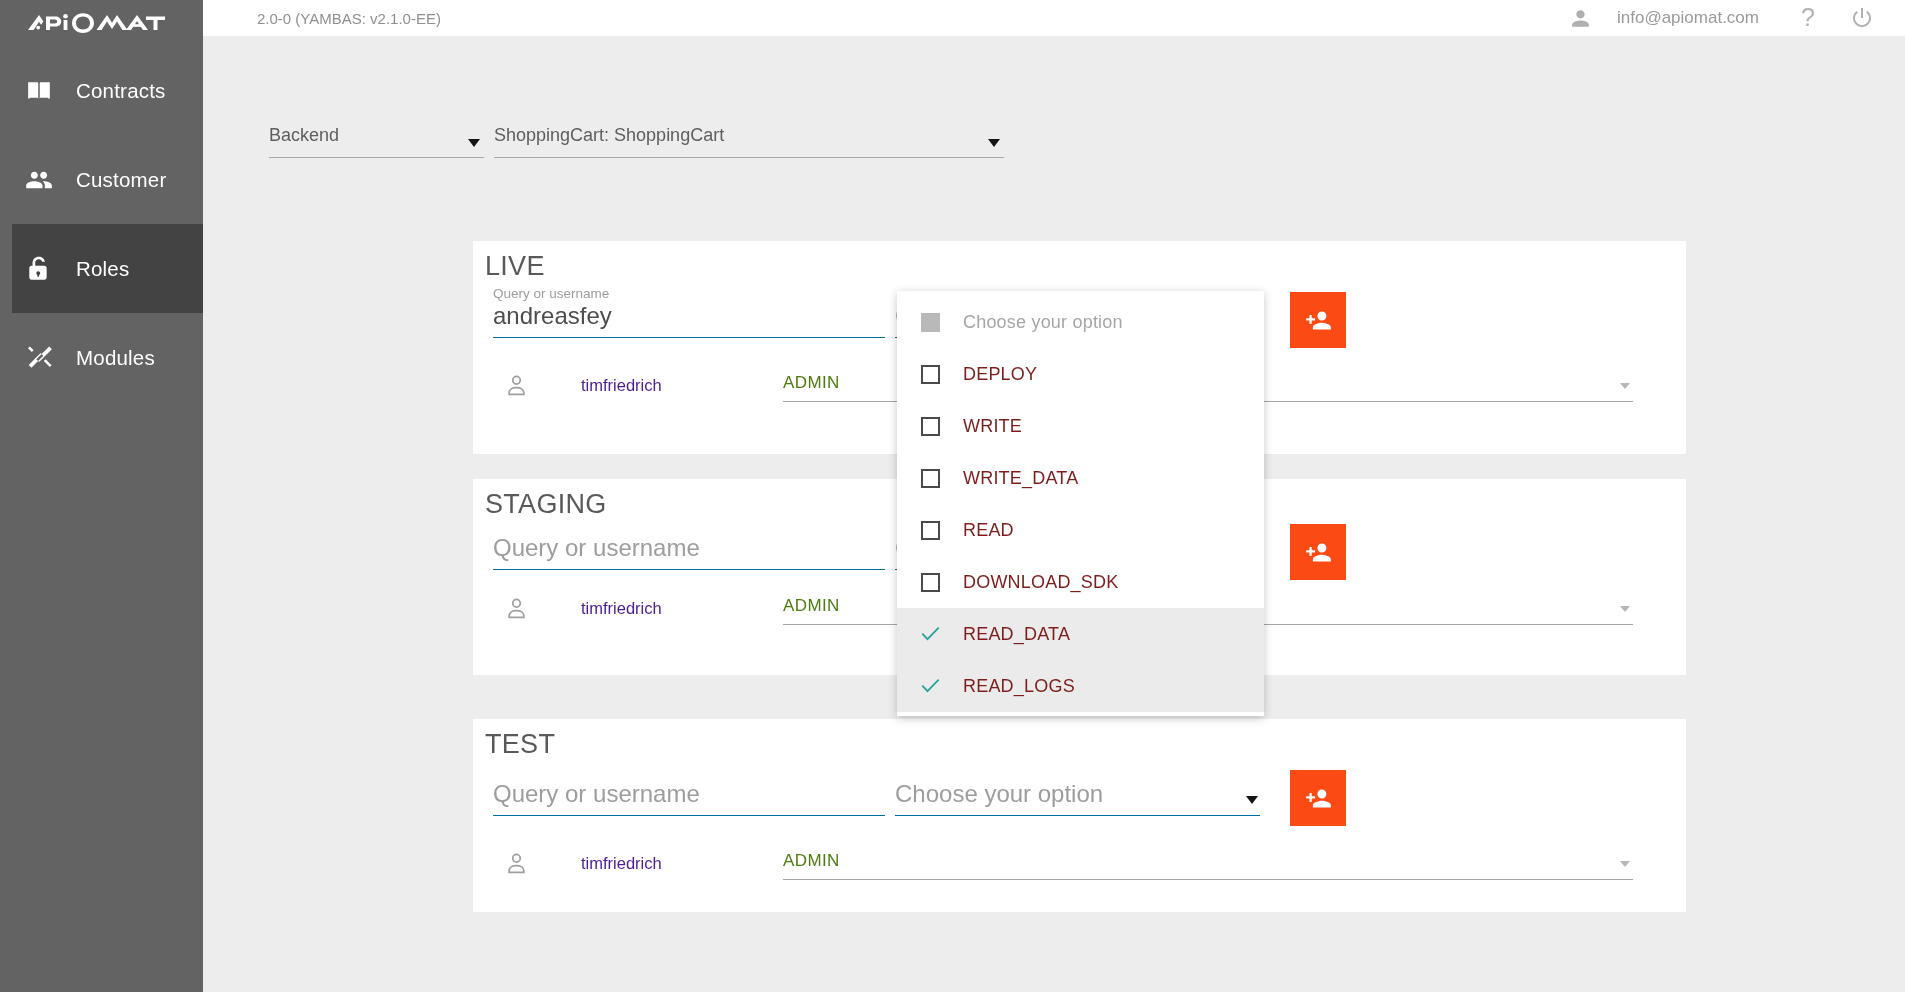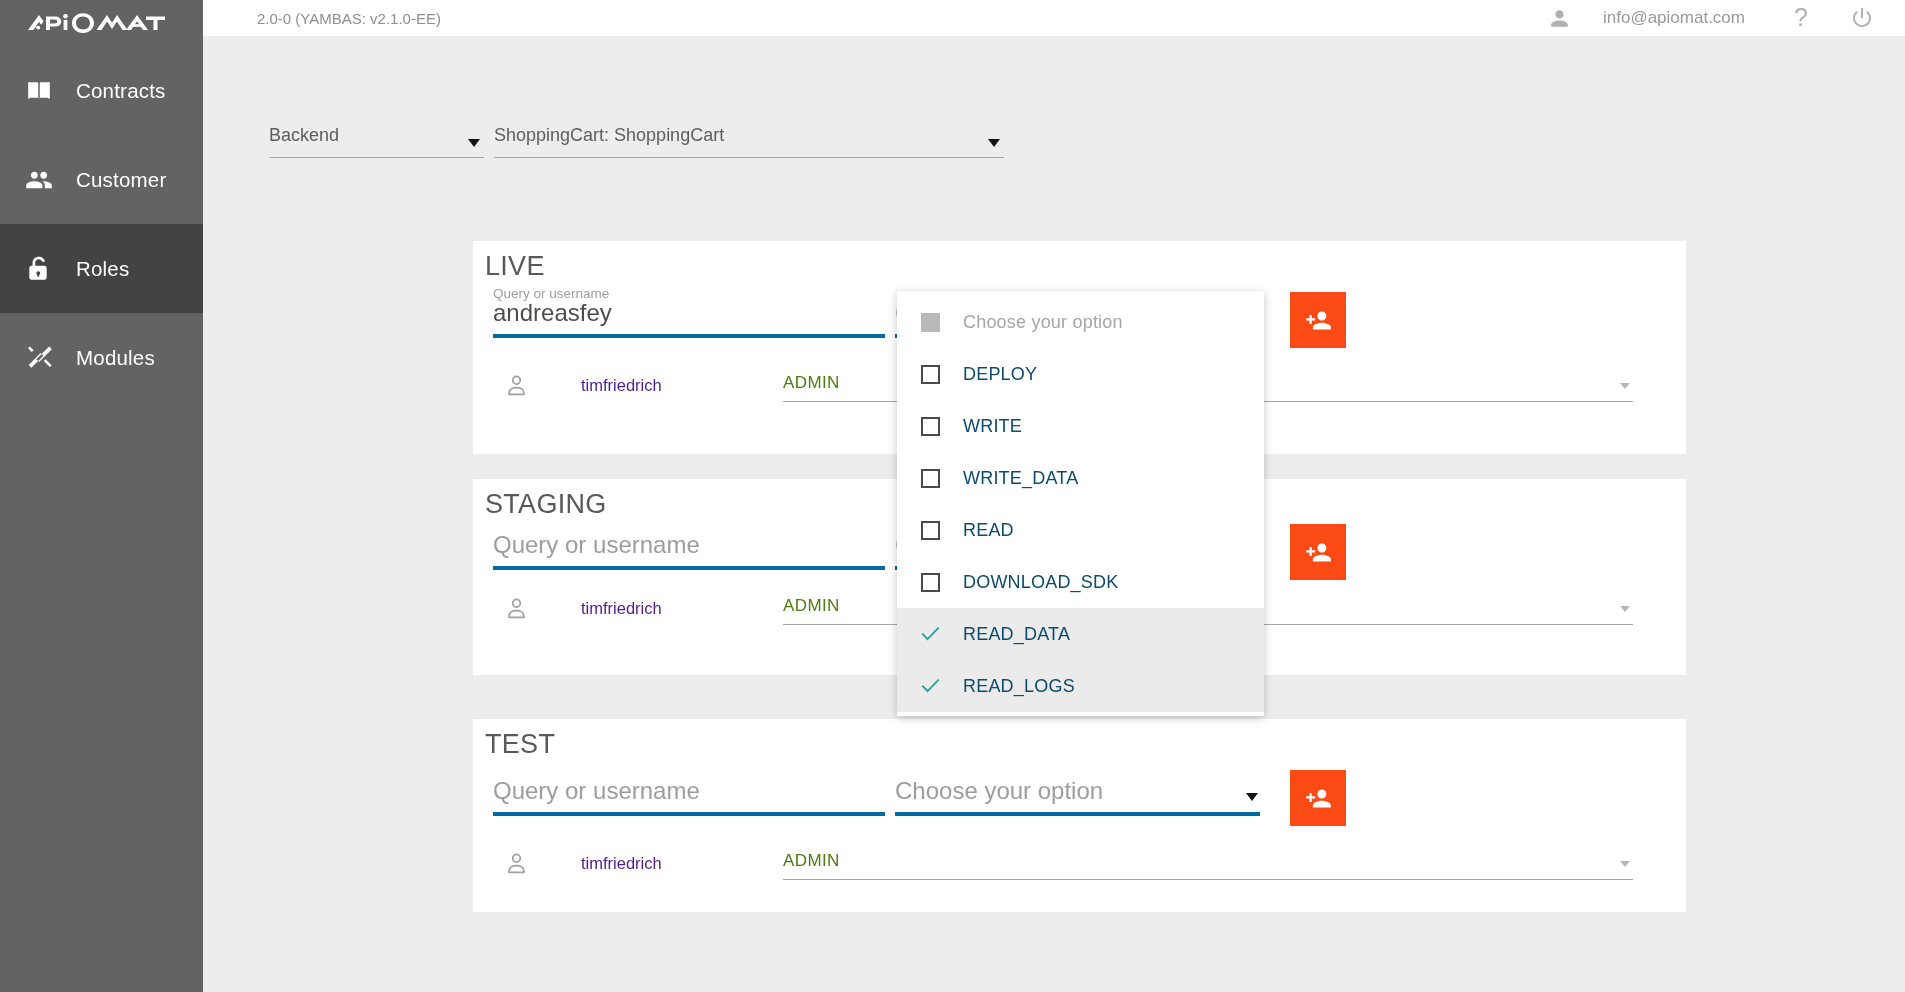--- a/index.html
+++ b/index.html
@@ -19,22 +19,23 @@
     z-index: 30;
   }
   #logo-wrap {
     height: 46px;
     display: flex; align-items: center; justify-content: center;
   }
   #logo-svg { display: block; }
   .nav-item {
     height: 89px;
     display: flex; align-items: center;
-    padding-left: 12px;
+    padding-left: 0;
     cursor: pointer;
+    margin-left: 12px;
   }
   .nav-item.active { background: #434343; }
   .nav-icon {
     width: 54px; min-width: 54px;
     display: flex; align-items: center; justify-content: center;
   }
   .nav-icon svg { display: block; fill: #ffffff; }
   .nav-label {
     color: #ffffff;
     font-size: 20.5px;
@@ -52,21 +53,21 @@
     padding-left: 16px;
   }
   #version-label {
     margin-left: 38px;
     font-size: 15px;
     color: #8f8f8f;
   }
   #topbar-right {
     margin-left: auto;
     display: flex; align-items: center;
-    gap: 15px;
+    gap: 8px;
     padding-right: 20px;
   }
   .tb-icon {
     width: 46px; height: 36px;
     display: flex; align-items: center; justify-content: center;
     cursor: pointer;
   }
   .tb-icon svg { display: block; fill: #b0b0b0; }
   #user-email {
     font-size: 17px;
@@ -136,21 +137,21 @@
 
   
   .entry-row {
     position: absolute;
     left: 20px;
     display: flex;
     align-items: flex-end;
   }
   .field {
     position: relative;
-    border-bottom: 4px solid #0369a1;
+    border-bottom: 1px solid #0369a1;
     height: 36px;
   }
   .field-caption {
     position: absolute;
     left: 0; top: -16px;
     font-size: 13.5px;
     color: #9d9d9d;
     white-space: nowrap;
   }
   .field-text {
@@ -257,21 +258,21 @@
     width: 19px; height: 19px;
   }
   .dd-check {
     width: 19px; min-width: 19px;
     display: flex; align-items: center; justify-content: center;
   }
   .dd-check svg { display: block; }
   .dd-label {
     margin-left: 23px;
     font-size: 18px;
-    color: #0c4a6e;
+    color: #7f1d1d;
     letter-spacing: .2px;
     white-space: nowrap;
   }
   .dd-label.muted { color: #a6a6a6; }
 </style>
 </head>
 <body>
 
 <div id="sidebar">
 

